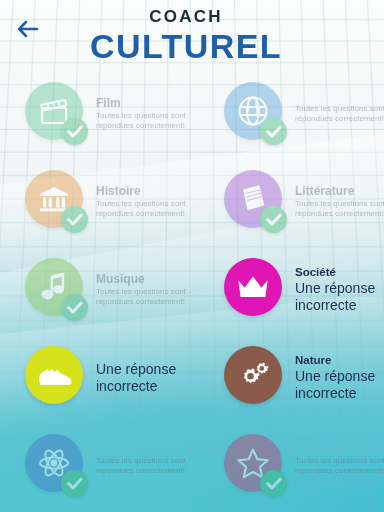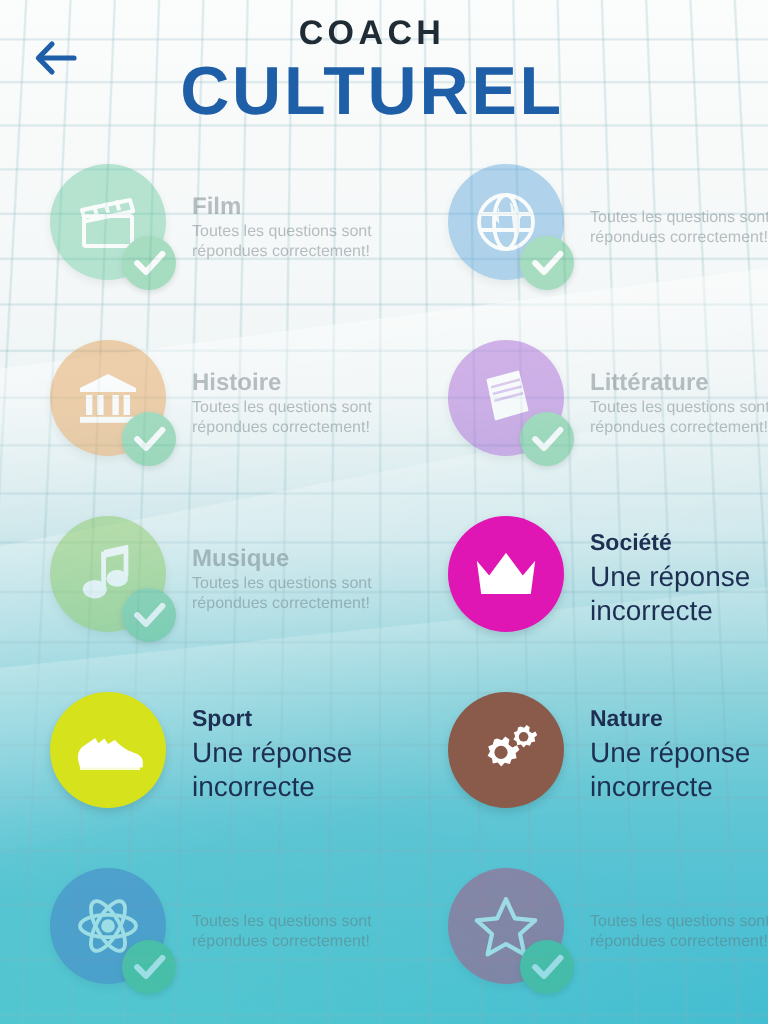--- a/index.html
+++ b/index.html
@@ -312,21 +312,20 @@
         <div class="disc" style="background: rgb(214, 226, 28);">
           <span>
             <svg width="38" height="26" viewBox="0 0 38 26">
               <path d="M4 17.6 c-.2-3 .8-5.4 2.8-6.6 l5.8-4 1.6 2.6 3-2.4 1.8 2.8 3.4-2 c2.6 2.8 5.6 5 9.6 6.4 c3 1.1 4.4 2.6 4.4 4.6 l0 2.8 -31.4 0 z" fill="#fff"></path>
               <path d="M5 20.6 L35 20.6 L35 23 L5 23 Z" fill="#fff" opacity=".85"></path>
             </svg>
           </span>
         </div>
       </div>
       <div class="cat-text">
-        <span class="cat-name">Sport</span>
         <span class="cat-status">Une réponse incorrecte</span>
       </div>
     </div>
     <div class="cat">
       <div class="badge-wrap">
         <div class="disc" style="background: rgb(138, 91, 74);">
           <span>
             <svg width="34" height="32" viewBox="0 0 34 32">
               <g fill="#fff">
                 <path d="M12.6 10.2 l2.4 .9 1.6-1.9 2.1 1.5 -.5 2.5 2 1.5 2.3-1.1 1.2 2.3 -1.9 1.7 .5 2.5 -2.5 .5 -.9 2.4 -2.5-.6 -1.8 1.8 -1.7-1.9 -2.5 .4 -.4-2.5 -2.2-1.3 1.2-2.2 -.9-2.4 2.3-1 .7-2.5 z"></path>

